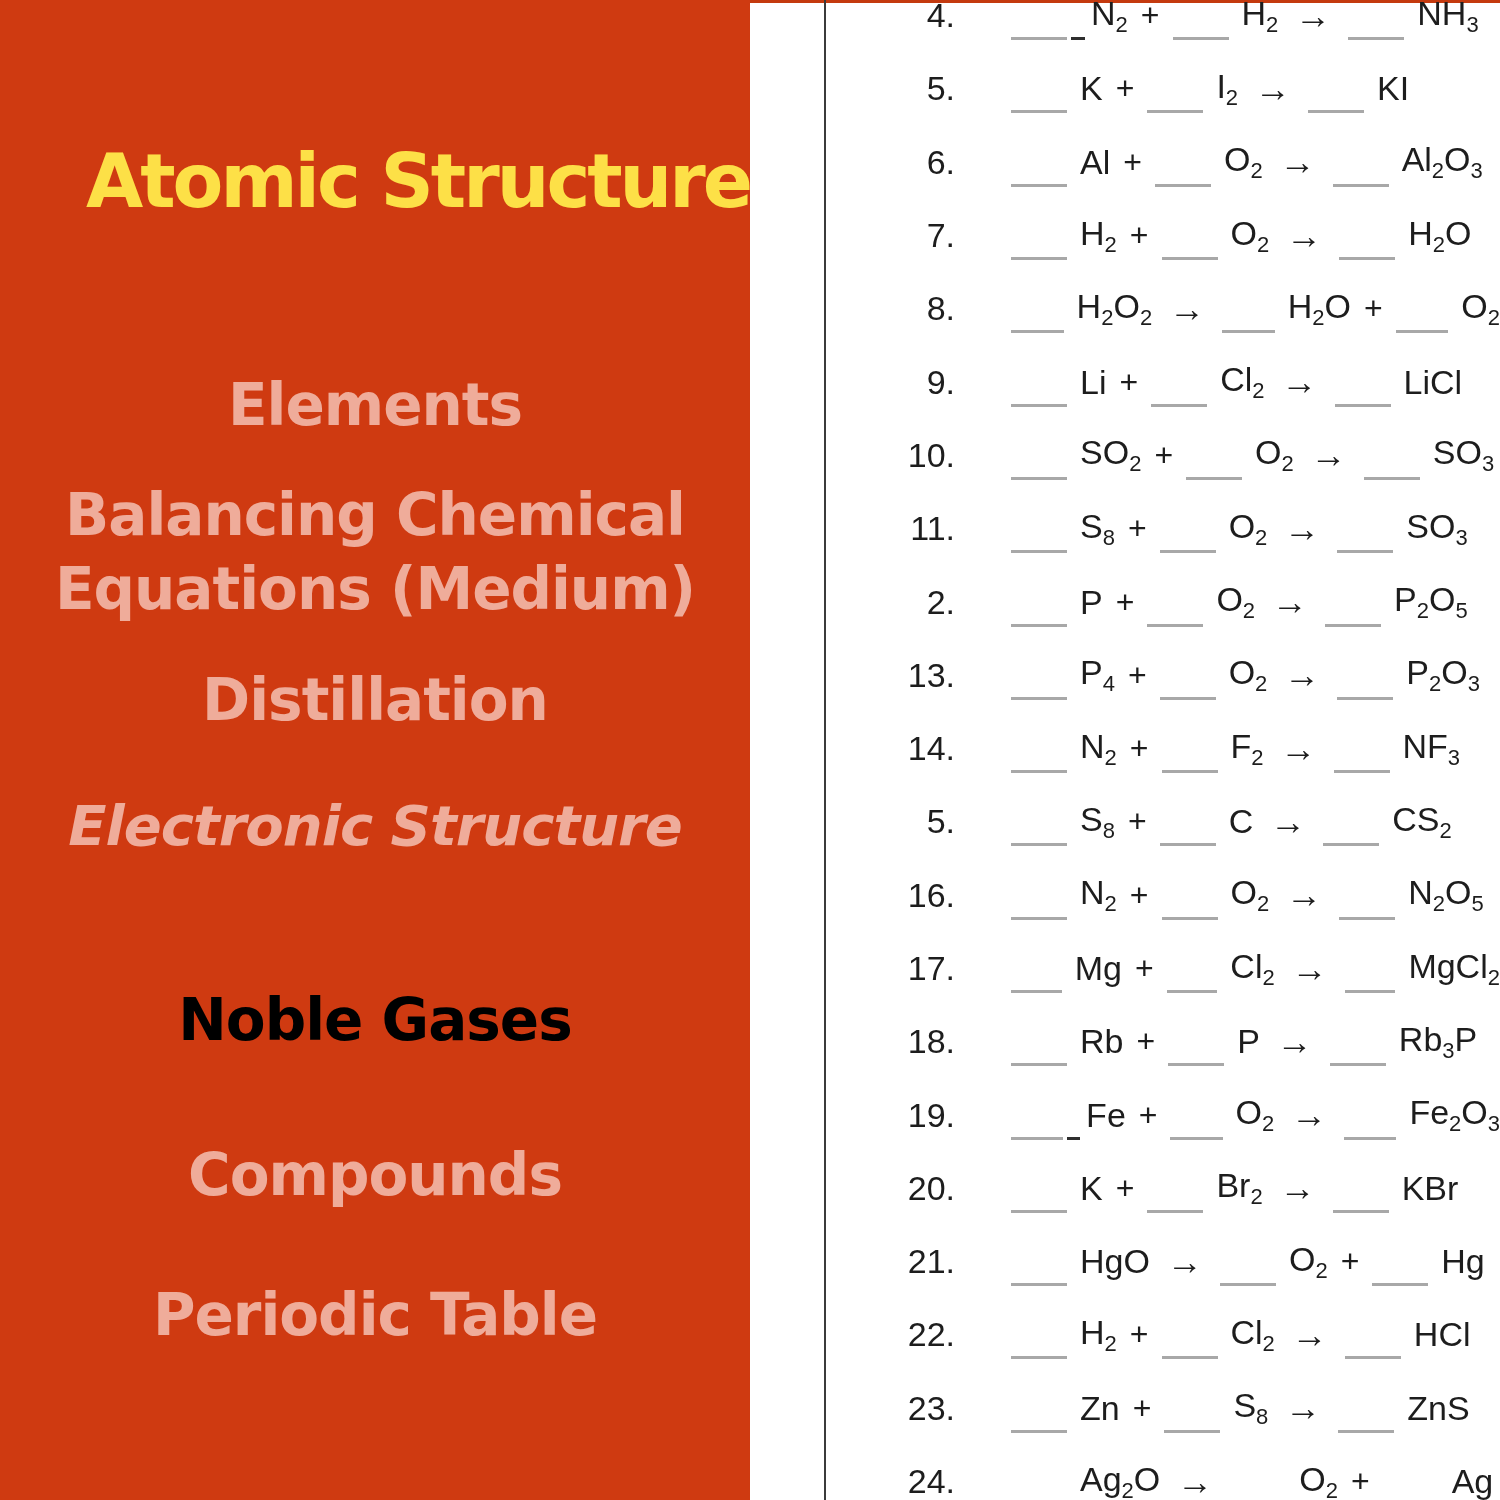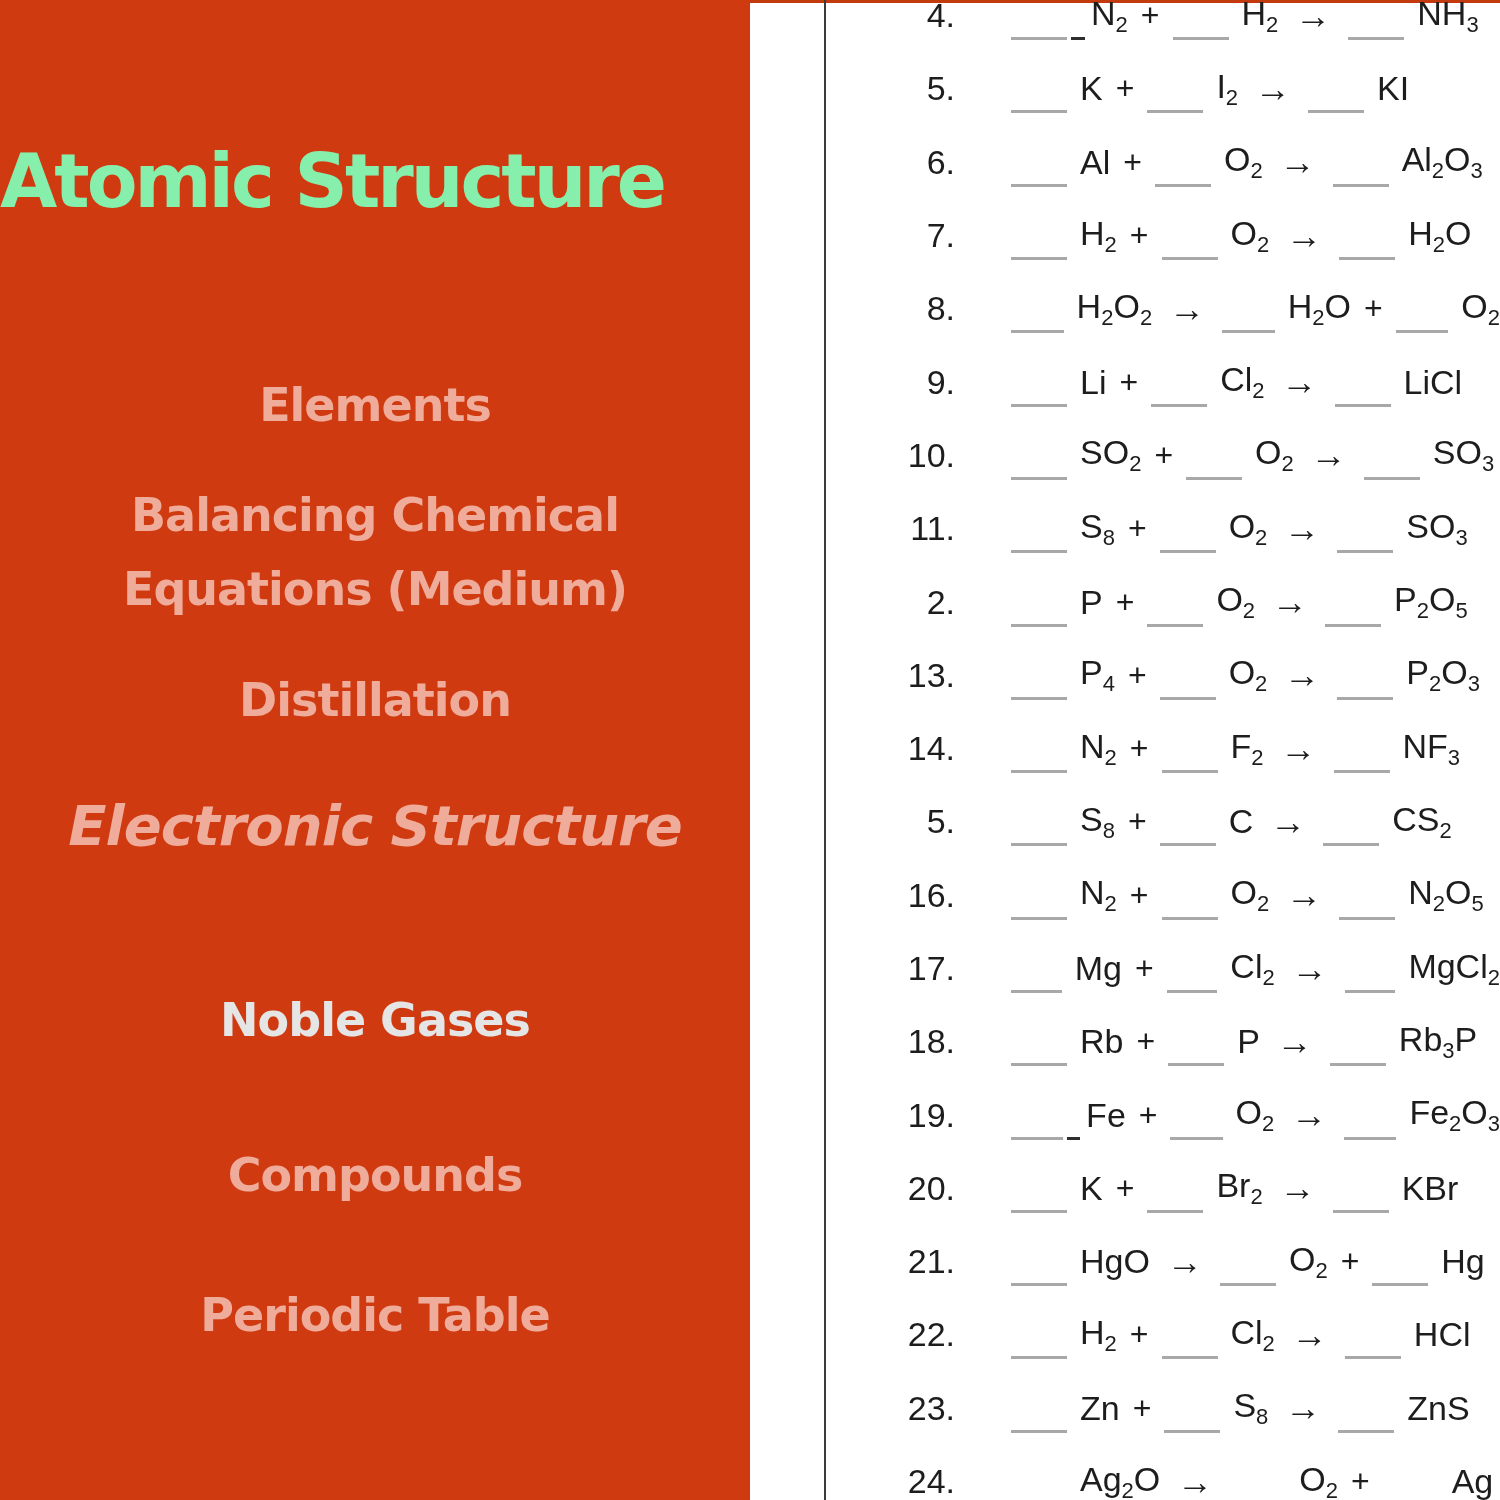--- a/index.html
+++ b/index.html
@@ -19,29 +19,29 @@
     font-weight: bold;
   }
   .topic-label {
     position: absolute; top: 60px; left: 10px; right: 10px;
     text-align: center;
     font-size: 40px; letter-spacing: 0px;
     color: #ffffff;
   }
   .page-title {
     position: absolute; top: 138px; left: 0px; right: 0px;
-    text-align: left;
+    text-align: right;
     font-size: 74px; letter-spacing: -3px;
-    color: #86efac;
+    color: #fde047;
   }
   .menu { position: absolute; inset: 0; }
   .menu .item {
     position: absolute; left: 22px; right: 22px;
     text-align: center;
-    font-size: 46px; line-height: 74px; letter-spacing: -1px;
+    font-size: 58px; line-height: 74px; letter-spacing: -1px;
     color: #efac9a;
     cursor: pointer;
   }
   .menu .item:nth-child(1) { top: 368px; }
   .menu .item:nth-child(2) { top: 478px; }
   .menu .item:nth-child(3) { top: 663px; }
   .menu .item:nth-child(4) { top: 788px; font-size: 56px; line-height: 76px; }
   .menu .item:nth-child(5) { top: 983px; }
   .menu .item:nth-child(6) { top: 1138px; }
   .menu .item:nth-child(7) { top: 1278px; }
@@ -102,21 +102,21 @@
 </head>
 <body>
 
 <div class="sidebar" style="background: rgb(207, 58, 17);">
   <div class="page-title">Atomic Structure</div>
   <div class="menu">
       <div class="item" style="color: rgb(239, 172, 154);">Elements</div>
       <div class="item" style="color: rgb(239, 172, 154);">Balancing Chemical Equations (Medium)</div>
       <div class="item" style="color: rgb(239, 172, 154);">Distillation</div>
       <div class="item" style="color: rgb(239, 172, 154); font-style: italic;">Electronic Structure</div>
-      <div class="item" style="color: #e5e5e5;">Noble Gases</div>
+      <div class="item" style="color: #000000;">Noble Gases</div>
       <div class="item" style="color: rgb(239, 172, 154);">Compounds</div>
       <div class="item" style="color: rgb(239, 172, 154);">Periodic Table</div>
     </div>
 </div>
 
 <div class="worksheet">
   <div class="top-rule" style="background: rgb(196, 58, 15);"></div>
   <div class="divider" style="background: rgb(59, 59, 59);"></div>
   <div class="equations">
       <div class="row">

